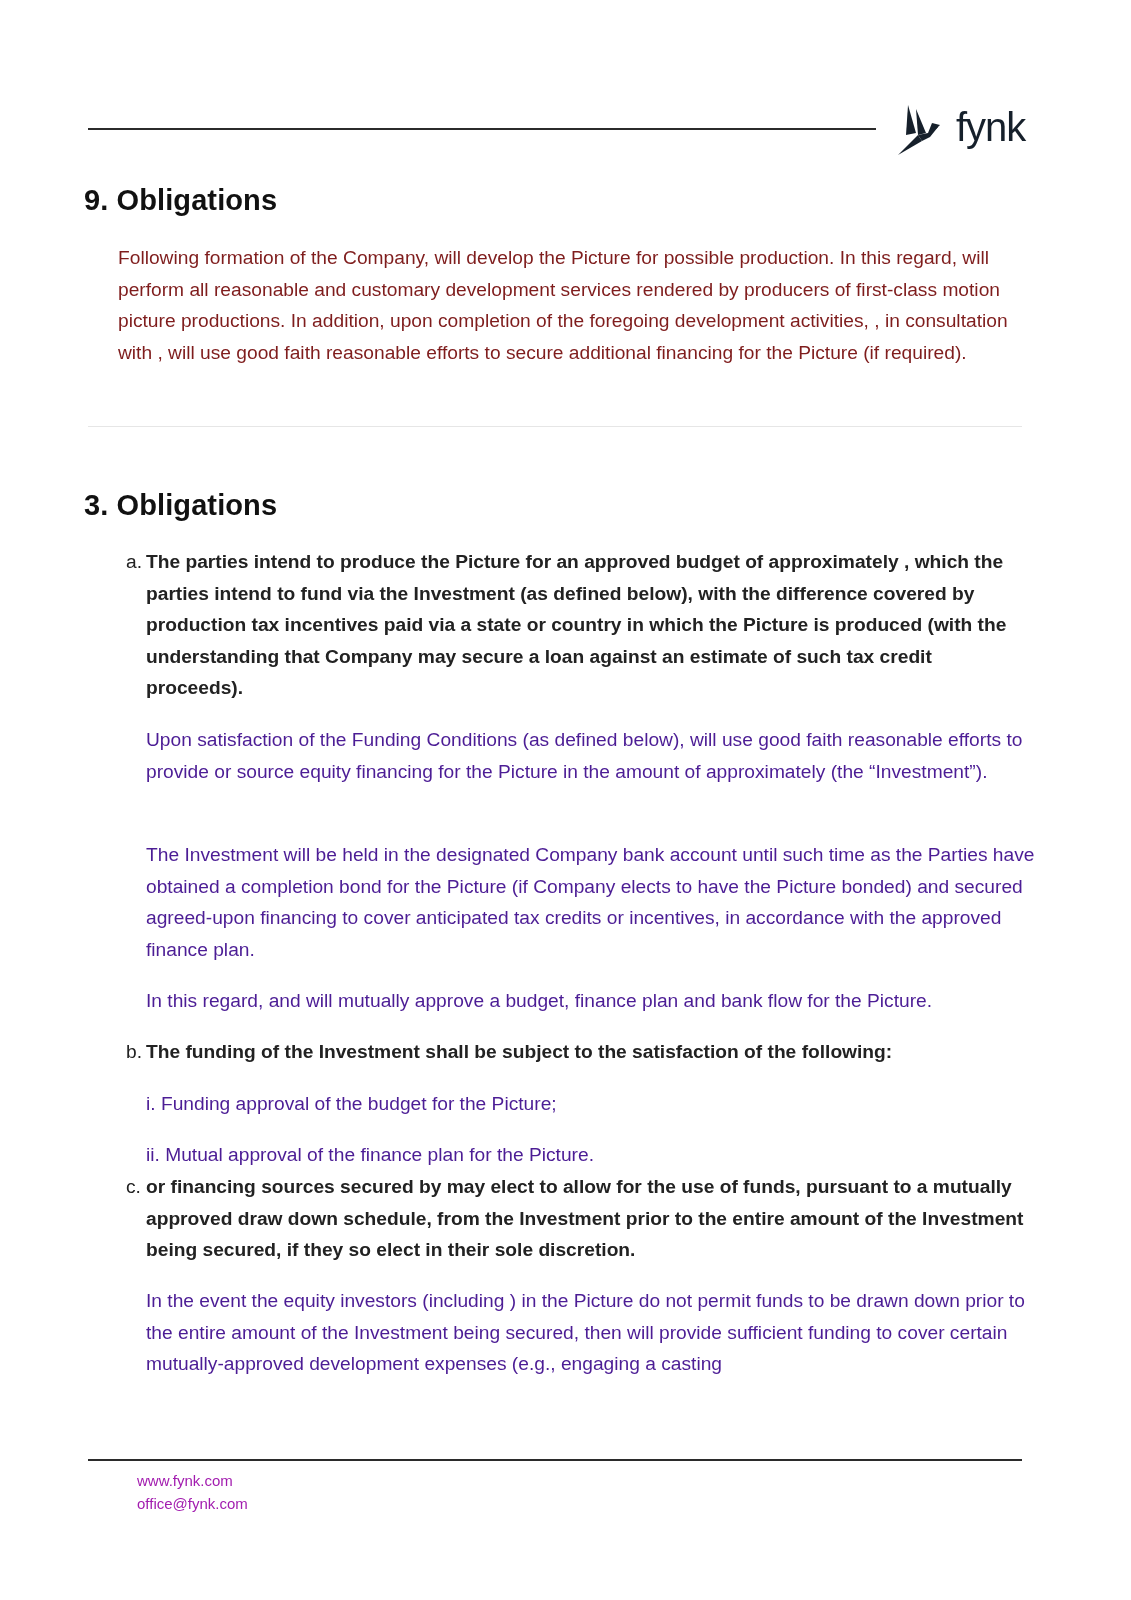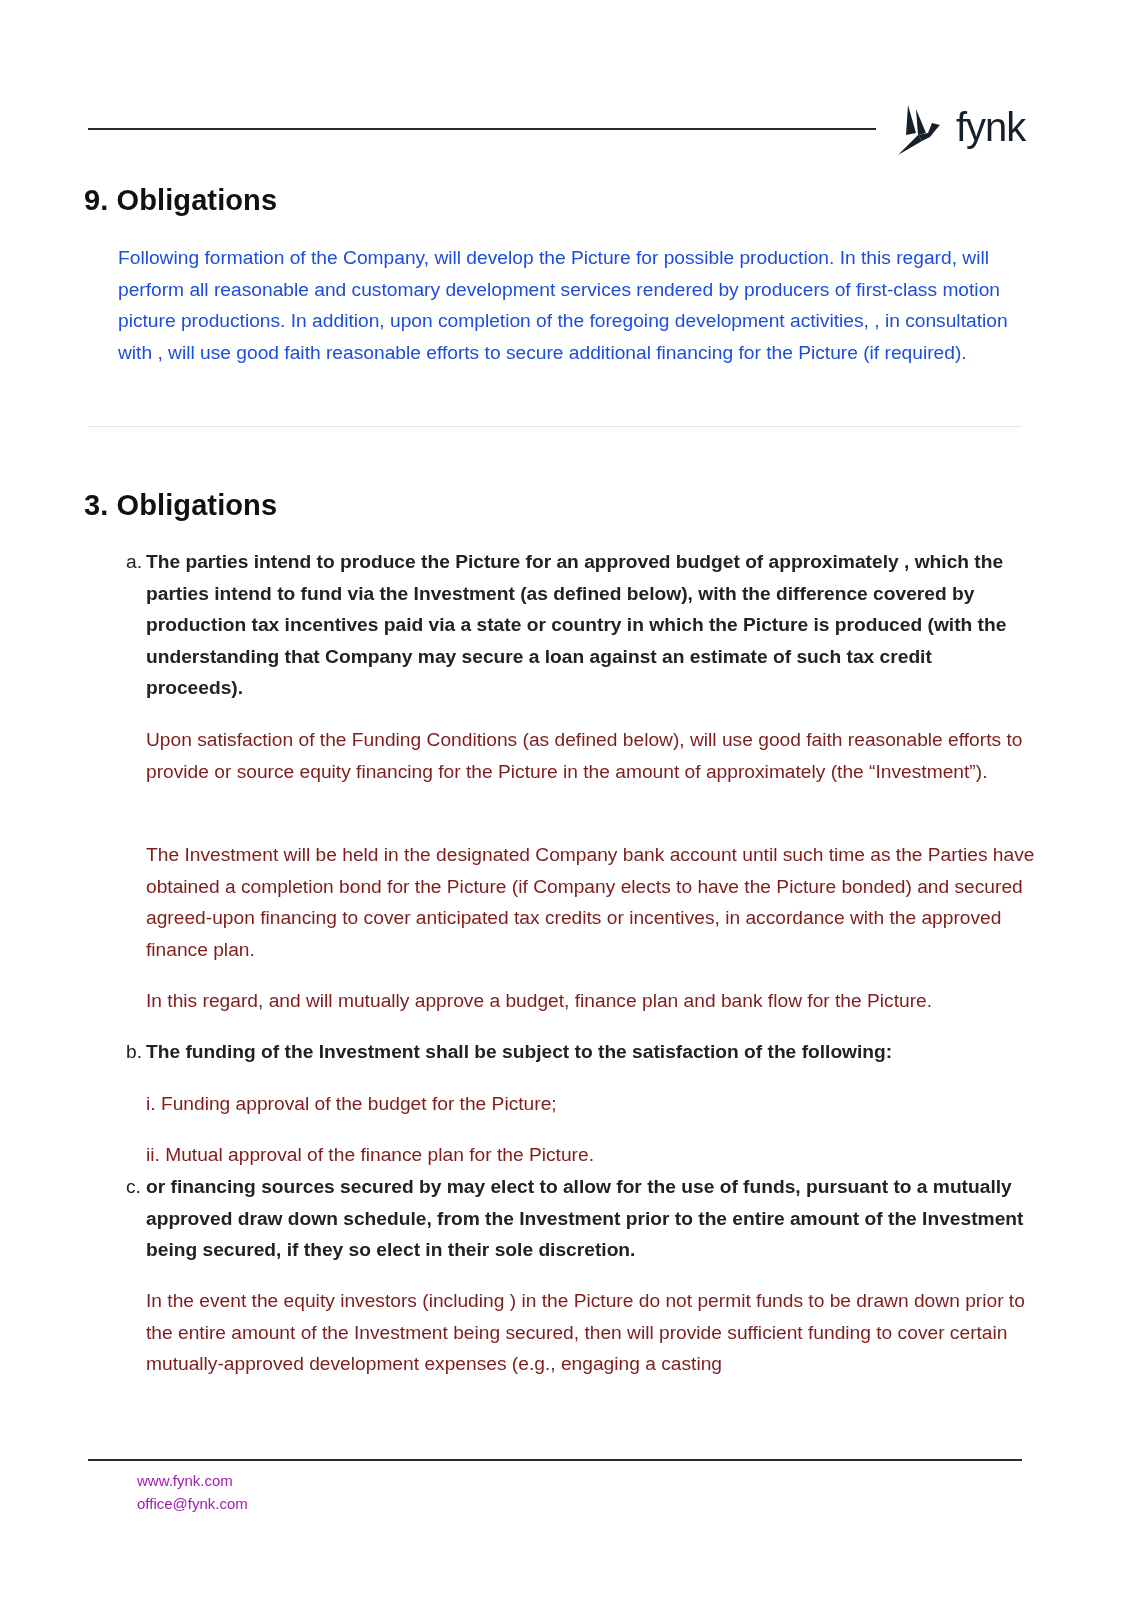--- a/index.html
+++ b/index.html
@@ -55,21 +55,21 @@
       font-weight: 700;
       color: #111111;
       letter-spacing: 0.1px;
     }
     .h-2 { top: 184px; }
     .h-3 { top: 489px; }
     .para {
       position: absolute;
       font-size: 19.2px;
       line-height: 31.5px;
-      color: #1d4ed8;
+      color: #7f1d1d;
       margin: 0;
     }
     .p-sec2 { left: 34px; top: 242px; width: 905px; }
     .section-divider {
       position: absolute;
       left: 88px;
       top: 426px;
       width: 934px;
       height: 1px;
       background: #e6e6e6;
@@ -90,21 +90,21 @@
     .list-item .body {
       margin-left: 20px;
       font-weight: bold;
     }
     .sub-para {
       position: absolute;
       left: 62px;
       width: 890px;
       font-size: 19.2px;
       line-height: 31.5px;
-      color: #7f1d1d;
+      color: #4c1d95;
       margin: 0;
     }
     .footer-rule {
       position: absolute;
       left: 88px;
       top: 1459px;
       width: 934px;
       height: 2px;
       background: #2b2b2b;
     }

